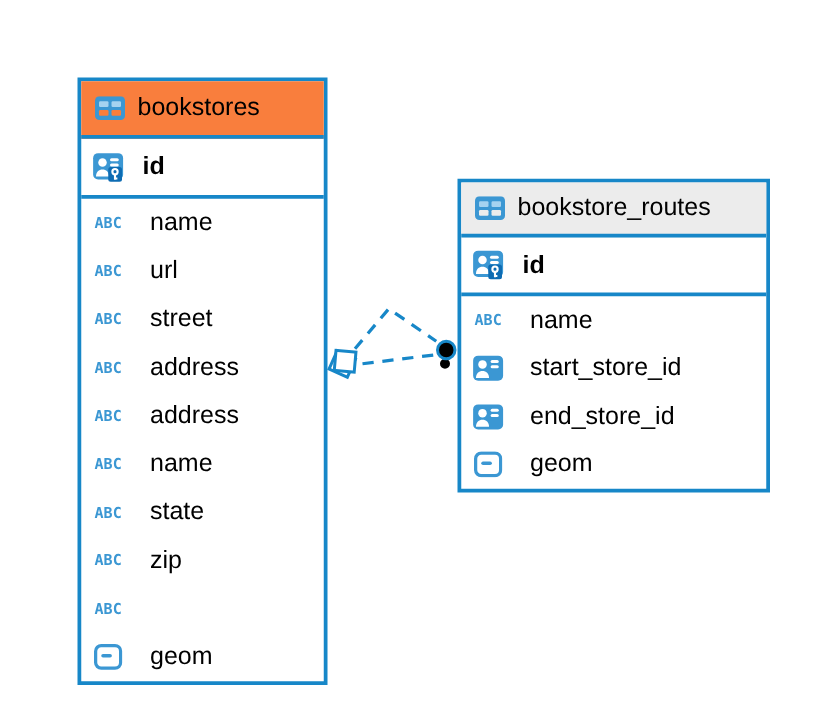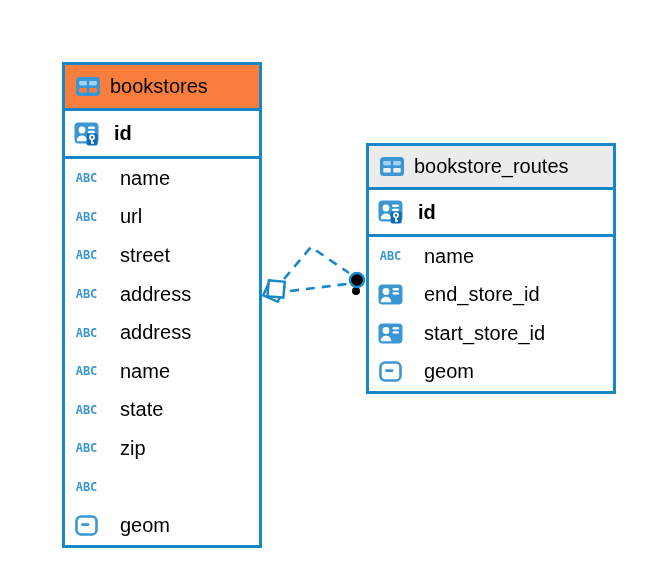--- a/index.html
+++ b/index.html
@@ -171,33 +171,33 @@
     <div class="brow">
       <span class="icon">
           <svg width="25" height="21" viewBox="0 0 25 21">
             <rect x="0.5" y="0.5" width="24" height="20" rx="4" fill="var(--icon-blue)"></rect>
             <circle cx="8" cy="7.5" r="3.4" fill="#fff"></circle>
             <path d="M2.8 18c0-3.2 2.3-5.3 5.2-5.3s5.2 2.1 5.2 5.3v0.3H2.8z" fill="#fff"></path>
             <rect x="14.5" y="4" width="6.5" height="2.4" rx="1.2" fill="#fff"></rect>
             <rect x="14.5" y="8.2" width="6.5" height="2.4" rx="1.2" fill="#fff"></rect>
           </svg>
         </span>
-      <span class="collabel">end_store_id</span>
+      <span class="collabel">start_store_id</span>
     </div>
     <div class="brow">
       <span class="icon">
           <svg width="25" height="21" viewBox="0 0 25 21">
             <rect x="0.5" y="0.5" width="24" height="20" rx="4" fill="var(--icon-blue)"></rect>
             <circle cx="8" cy="7.5" r="3.4" fill="#fff"></circle>
             <path d="M2.8 18c0-3.2 2.3-5.3 5.2-5.3s5.2 2.1 5.2 5.3v0.3H2.8z" fill="#fff"></path>
             <rect x="14.5" y="4" width="6.5" height="2.4" rx="1.2" fill="#fff"></rect>
             <rect x="14.5" y="8.2" width="6.5" height="2.4" rx="1.2" fill="#fff"></rect>
           </svg>
         </span>
-      <span class="collabel">start_store_id</span>
+      <span class="collabel">end_store_id</span>
     </div>
     <div class="brow">
       <span class="icon">
           <svg width="23" height="21" viewBox="0 0 23 21">
             <rect x="1.5" y="1.5" width="20" height="18" rx="4.5" fill="#fff" stroke="var(--icon-blue)" stroke-width="2.6"></rect>
             <rect x="6" y="8.2" width="8.5" height="2.8" rx="1.4" fill="var(--icon-blue)"></rect>
           </svg>
         </span>
       <span class="collabel">geom</span>
     </div>

